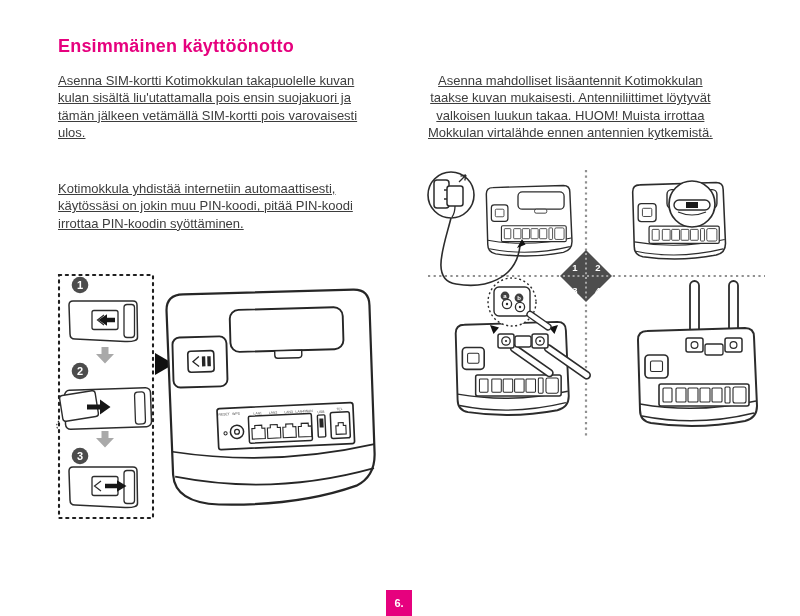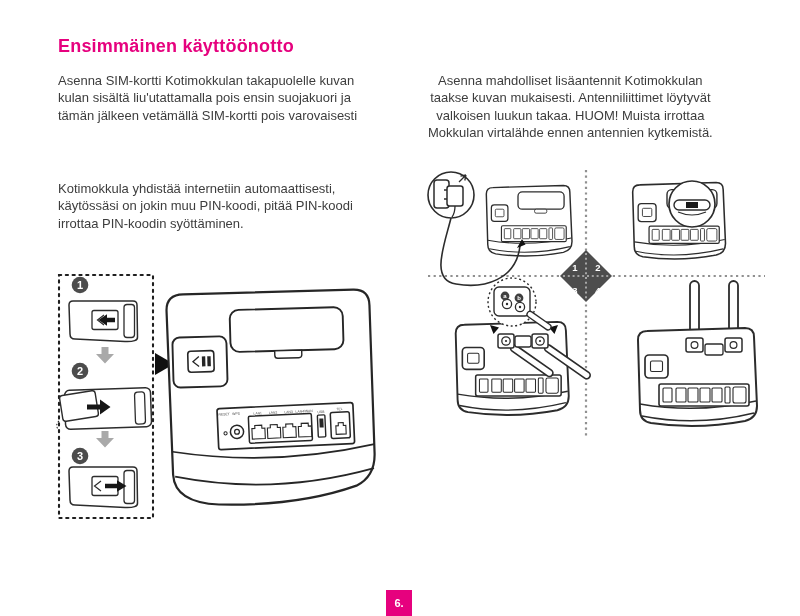--- a/index.html
+++ b/index.html
@@ -8,21 +8,21 @@
     background:#ffffff;
     font-family:"Liberation Sans", sans-serif;
     position:relative;
     overflow:hidden;
   }
   .page { position:absolute; inset:0; background:#fff; }
   .title {
     position:absolute; left:58px; top:36px;
     font-size:18px; font-weight:bold; color:#e6017e; letter-spacing:0.2px;
   }
-  .col { position:absolute; font-size:13px; line-height:17.4px; color:#3d3d3d; }
+  .col { position:absolute; font-size:13px; line-height:17.4px; color:#3d3d3d;text-decoration:underline; }
   .col .ln { white-space:nowrap; }
   #para1 { left:58px; top:72px; }
   #para2 { left:58px; top:180px; }
   #para3 { left:428px; top:72px;text-align:center; }
   .figure { position:absolute; }
   #fig-sim { left:55px; top:268px; }
   #fig-ant { left:420px; top:168px; }
   .pagebadge {
     position:absolute; left:386px; top:590px; width:26px; height:26px;
     background:#e6017e; color:#fff; font-size:11px; font-weight:bold;
@@ -38,20 +38,21 @@
 <body>
 
 <div class="page">
 
   <h1 class="title">Ensimmäinen käyttöönotto</h1>
 
   <div class="col" id="para1">
     <div class="ln">Asenna SIM-kortti Kotimokkulan takapuolelle kuvan</div>
     <div class="ln">kulan sisältä liu'utattamalla pois ensin suojakuori ja</div>
     <div class="ln">tämän jälkeen vetämällä SIM-kortti pois varovaisesti</div>
+    <div class="ln">ulos.</div>
   </div>
 
   <div class="col" id="para2">
     <div class="ln">Kotimokkula yhdistää internetiin automaattisesti,</div>
     <div class="ln">käytössäsi on jokin muu PIN-koodi, pitää PIN-koodi</div>
     <div class="ln">irrottaa PIN-koodin syöttäminen.</div>
   </div>
 
   <div class="col" id="para3">
     <div class="ln">Asenna mahdolliset lisäantennit Kotimokkulan</div>

